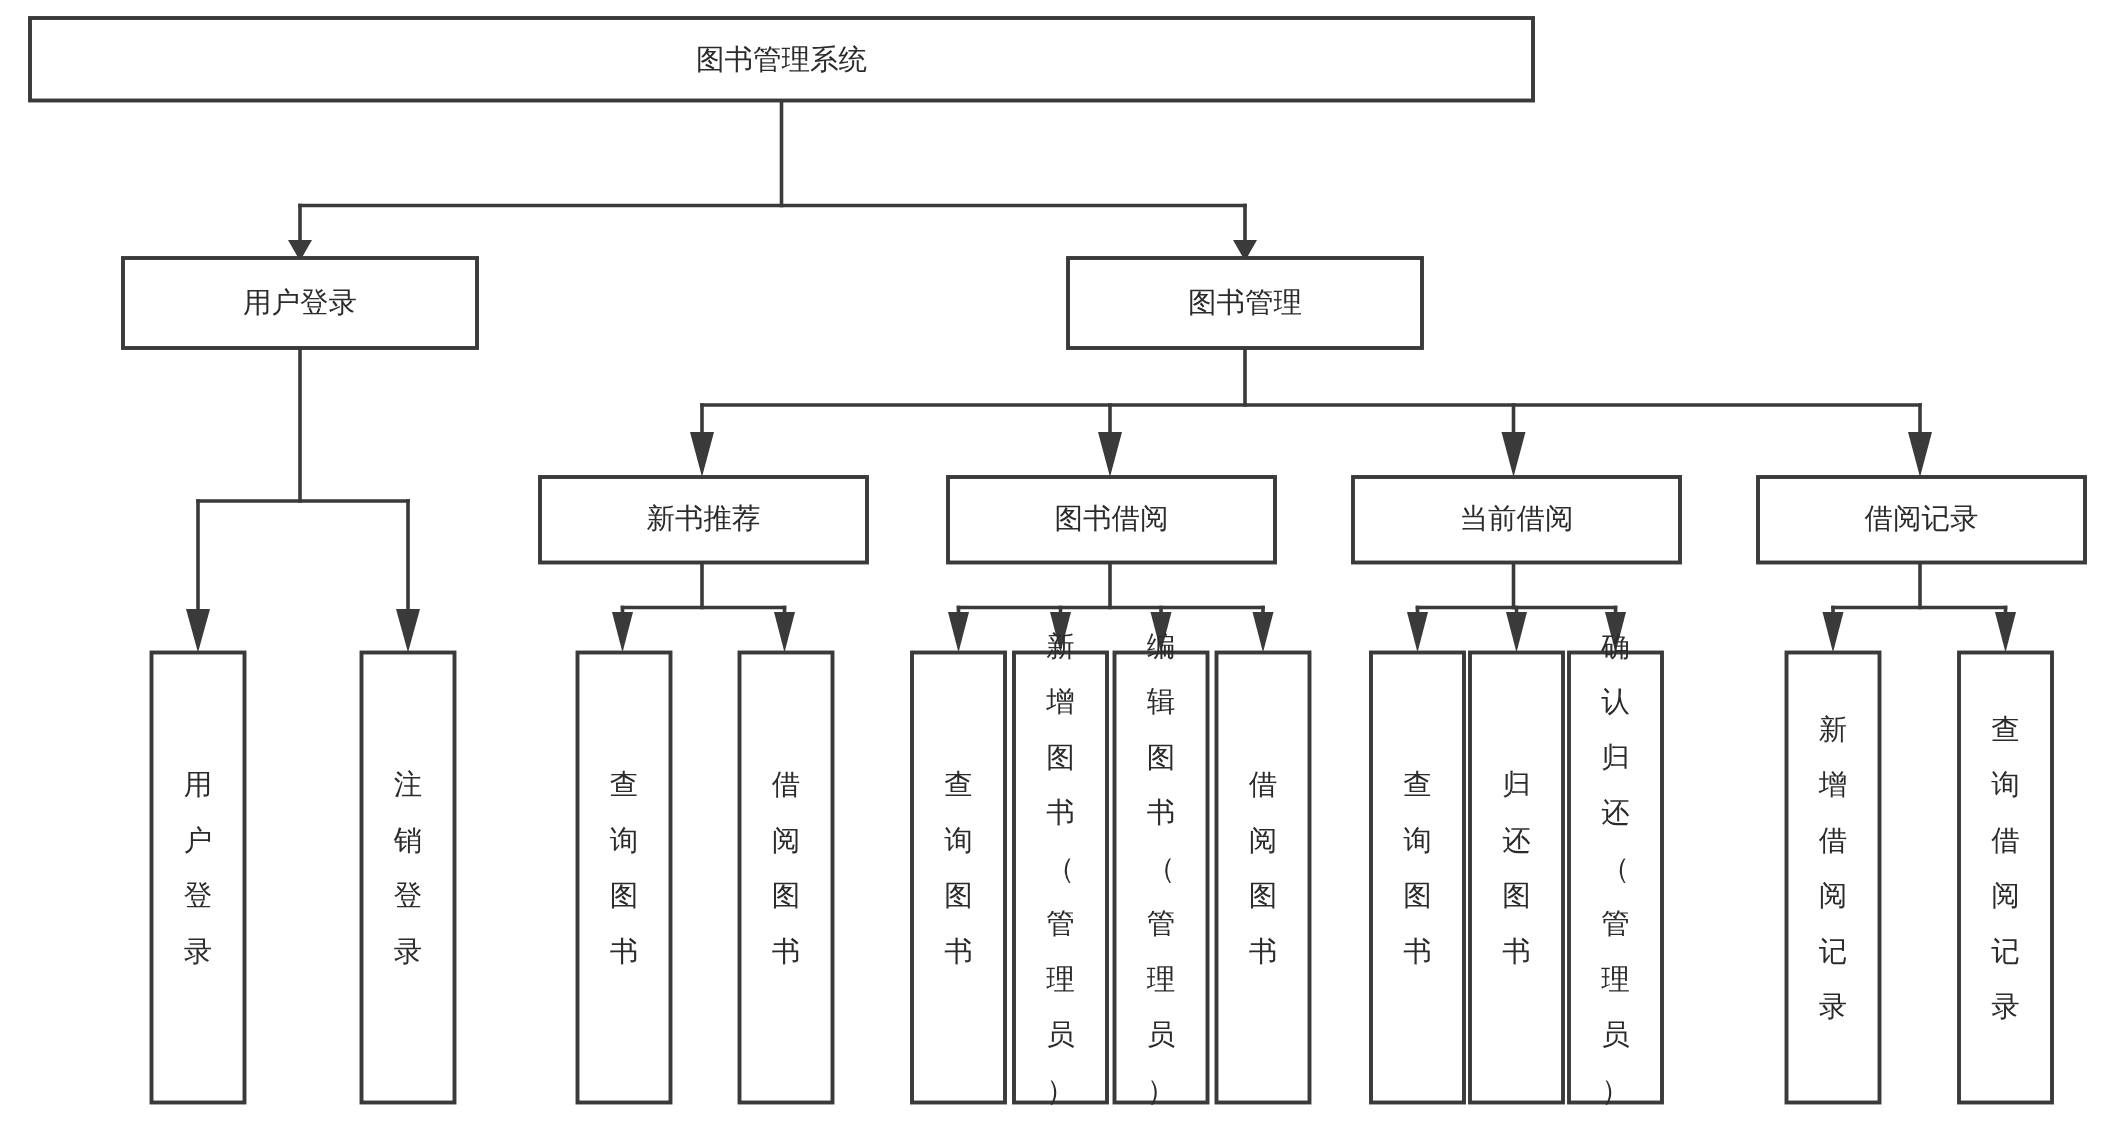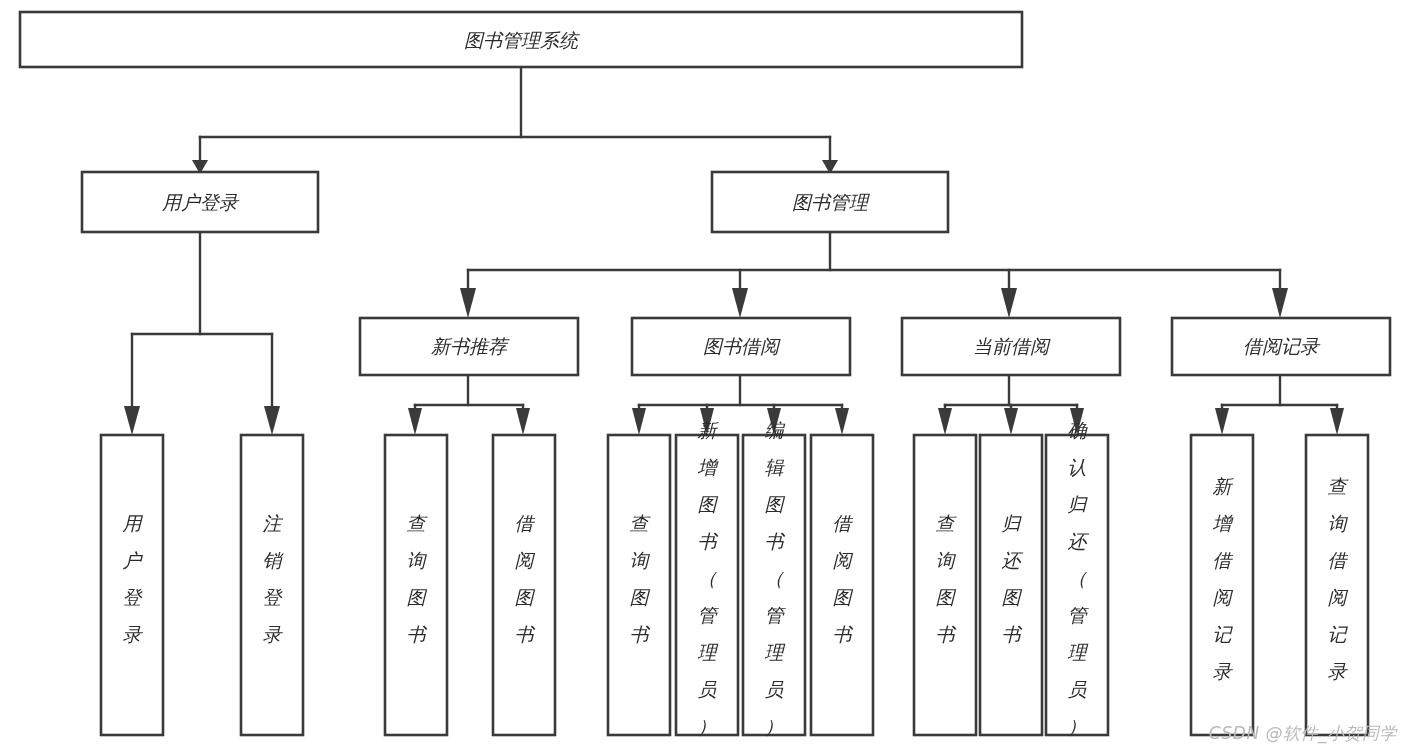--- a/index.html
+++ b/index.html
@@ -3,21 +3,21 @@
 <meta charset="utf-8">
 <title>图书管理系统 功能结构图</title>
 <style>
   html,body{margin:0;padding:0;}
   body{
     width:1405px;height:747px;
     background:#ffffff;
     font-family:"Liberation Sans","DejaVu Sans",sans-serif;
     overflow:hidden;
   }
-  #diagram-root{position:relative;width:1405px;height:747px;font-style:italic;}
+  #diagram-root{position:relative;width:1405px;height:747px;}
   svg#flowchart{position:absolute;left:0;top:0;width:1405px;height:747px;}
   .node-box{fill:#ffffff;stroke:#3a3a3a;stroke-width:2.6;}
   .connector{stroke:#3a3a3a;stroke-width:2.4;fill:none;stroke-linecap:square;}
   .arrow-head{fill:#3a3a3a;stroke:none;}
   .node-label{
     fill:#2b2b2b;
     font-family:"DejaVu Sans","Liberation Sans",sans-serif;
     font-size:19px;
     text-anchor:middle;
     dominant-baseline:middle;
@@ -191,15 +191,14 @@
       <rect class="node-box" x="1191" y="435" width="62" height="300"></rect>
       <text class="leaf-label" x="1222" y="585"><tspan x="1222" y="492.5">新</tspan><tspan x="1222" y="529.5">增</tspan><tspan x="1222" y="566.5">借</tspan><tspan x="1222" y="603.5">阅</tspan><tspan x="1222" y="640.5">记</tspan><tspan x="1222" y="677.5">录</tspan></text>
     </g>
     <g>
       <rect class="node-box" x="1306" y="435" width="62" height="300"></rect>
       <text class="leaf-label" x="1337" y="585"><tspan x="1337" y="492.5">查</tspan><tspan x="1337" y="529.5">询</tspan><tspan x="1337" y="566.5">借</tspan><tspan x="1337" y="603.5">阅</tspan><tspan x="1337" y="640.5">记</tspan><tspan x="1337" y="677.5">录</tspan></text>
     </g>
 
   </svg>
 
-  <div class="watermark">CSDN @软件_小贺同学</div>
 
 </div>
 
 </body></html>

